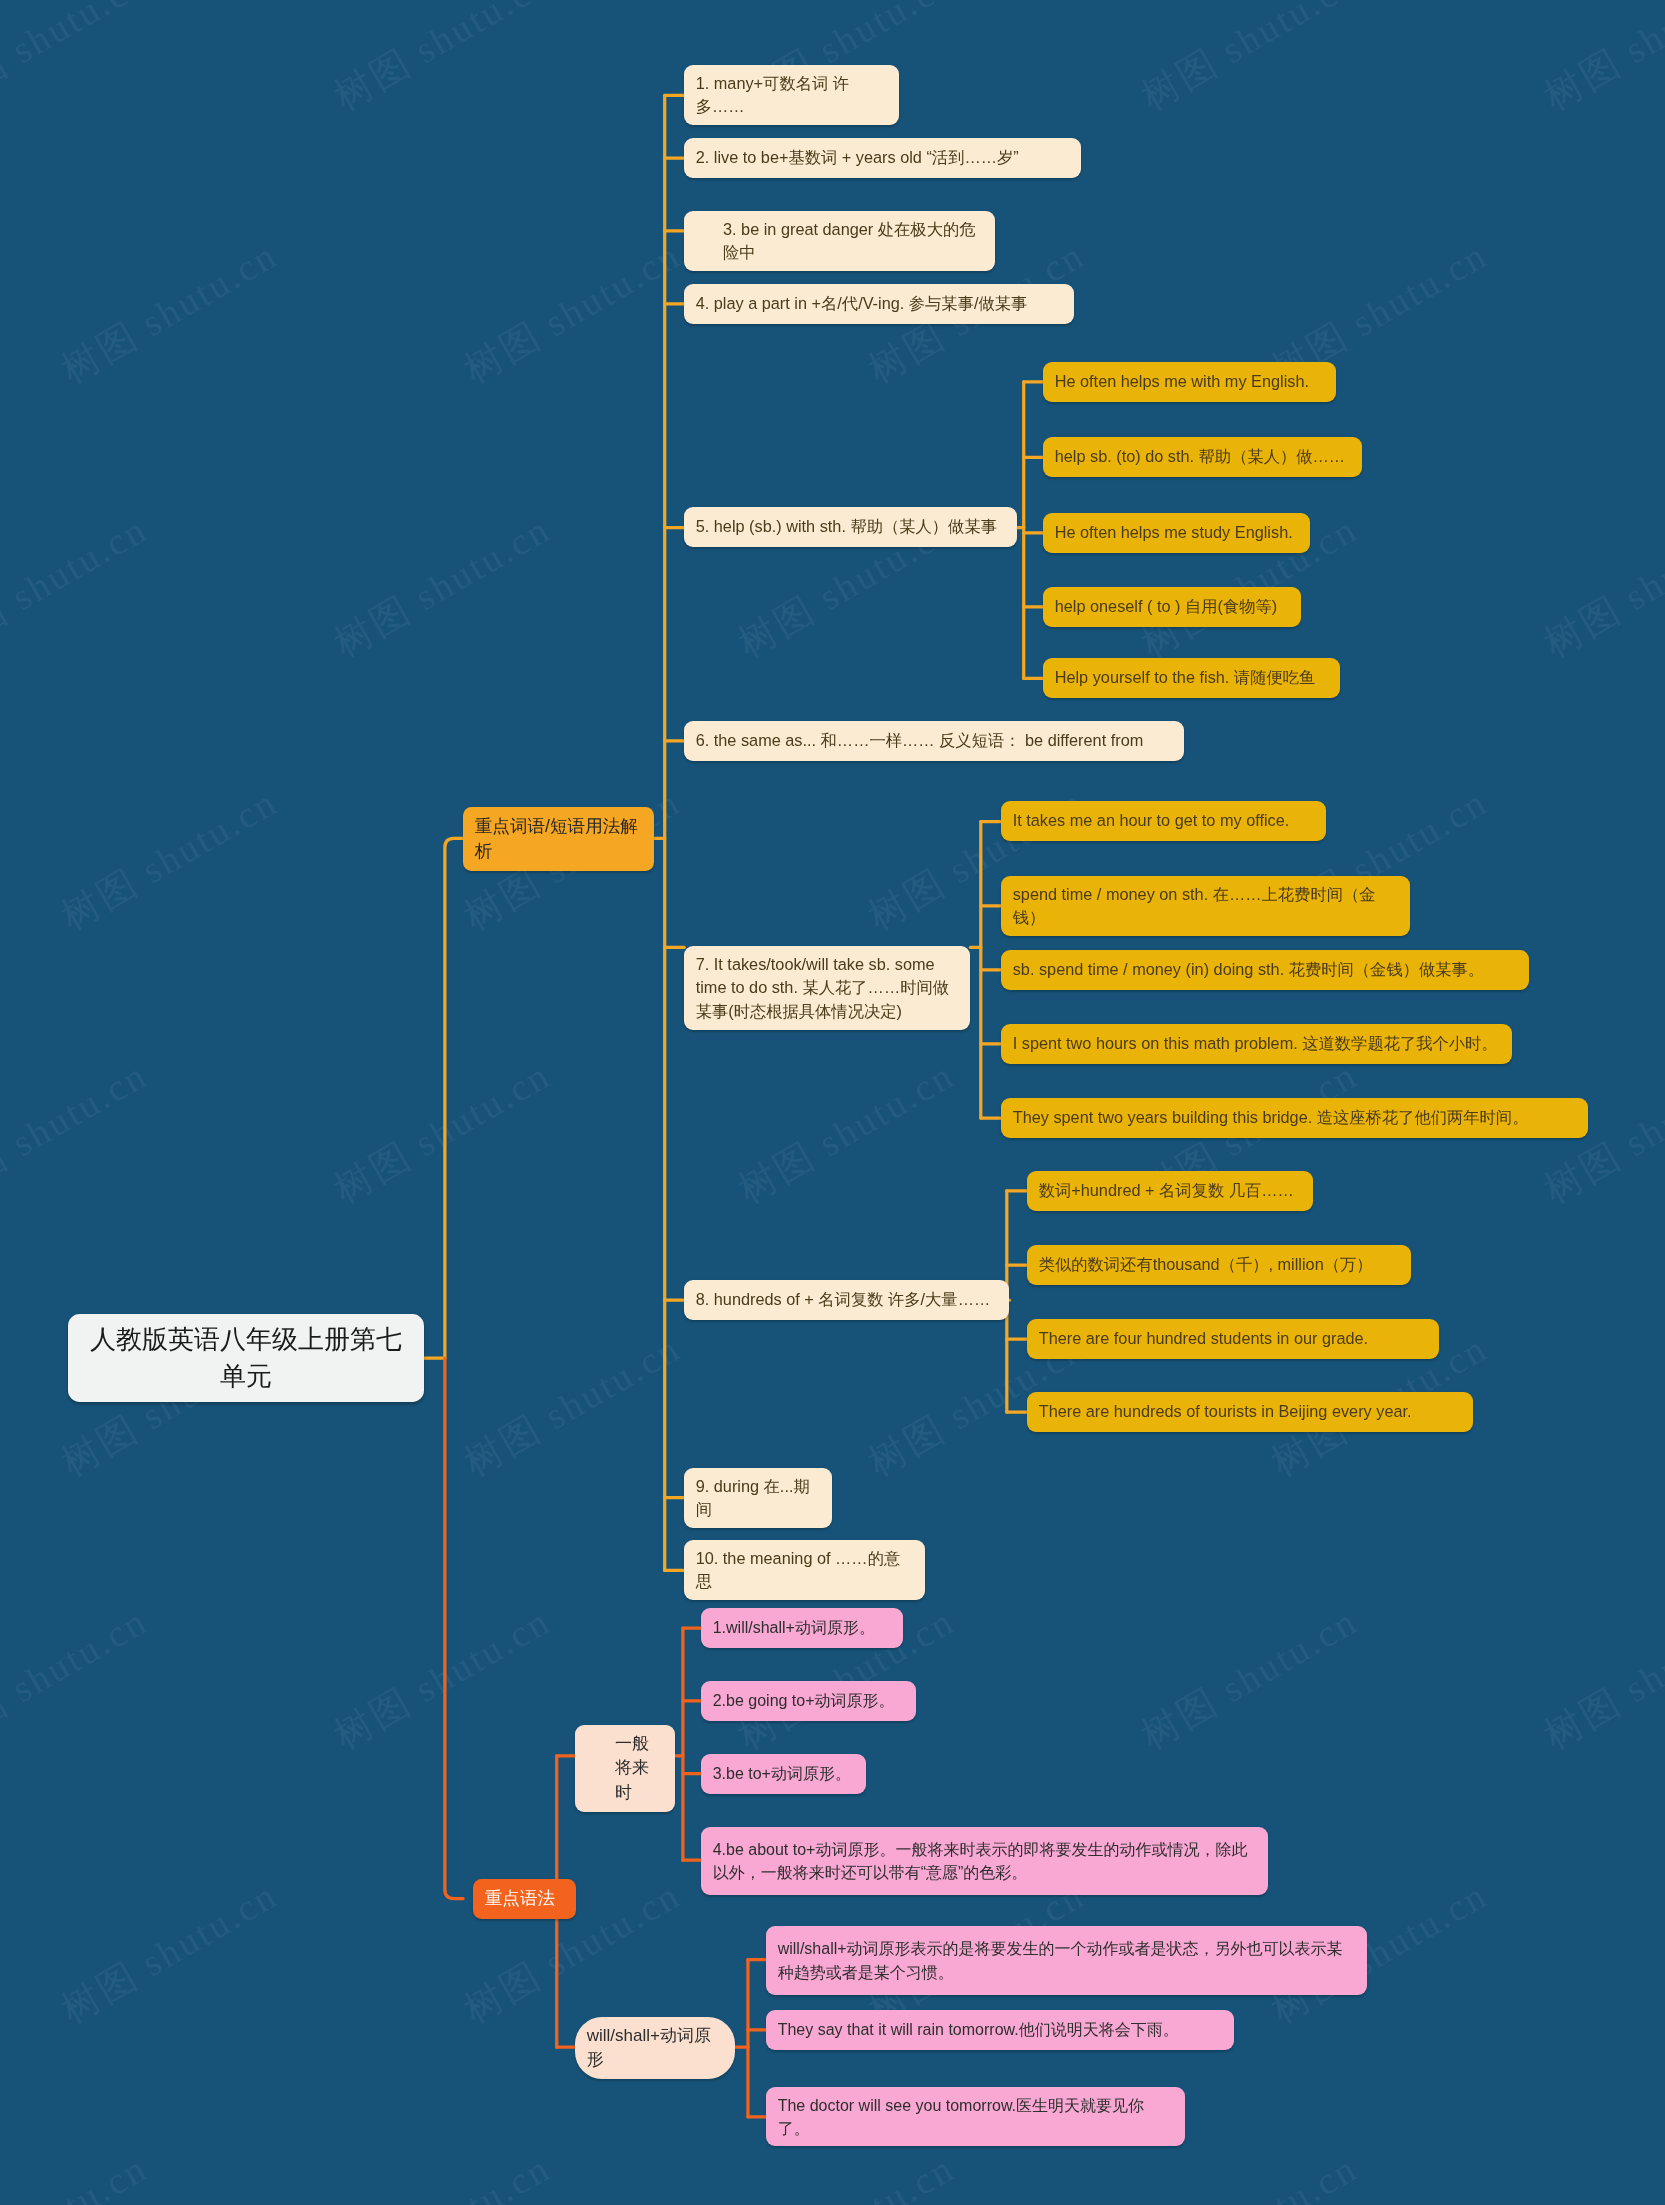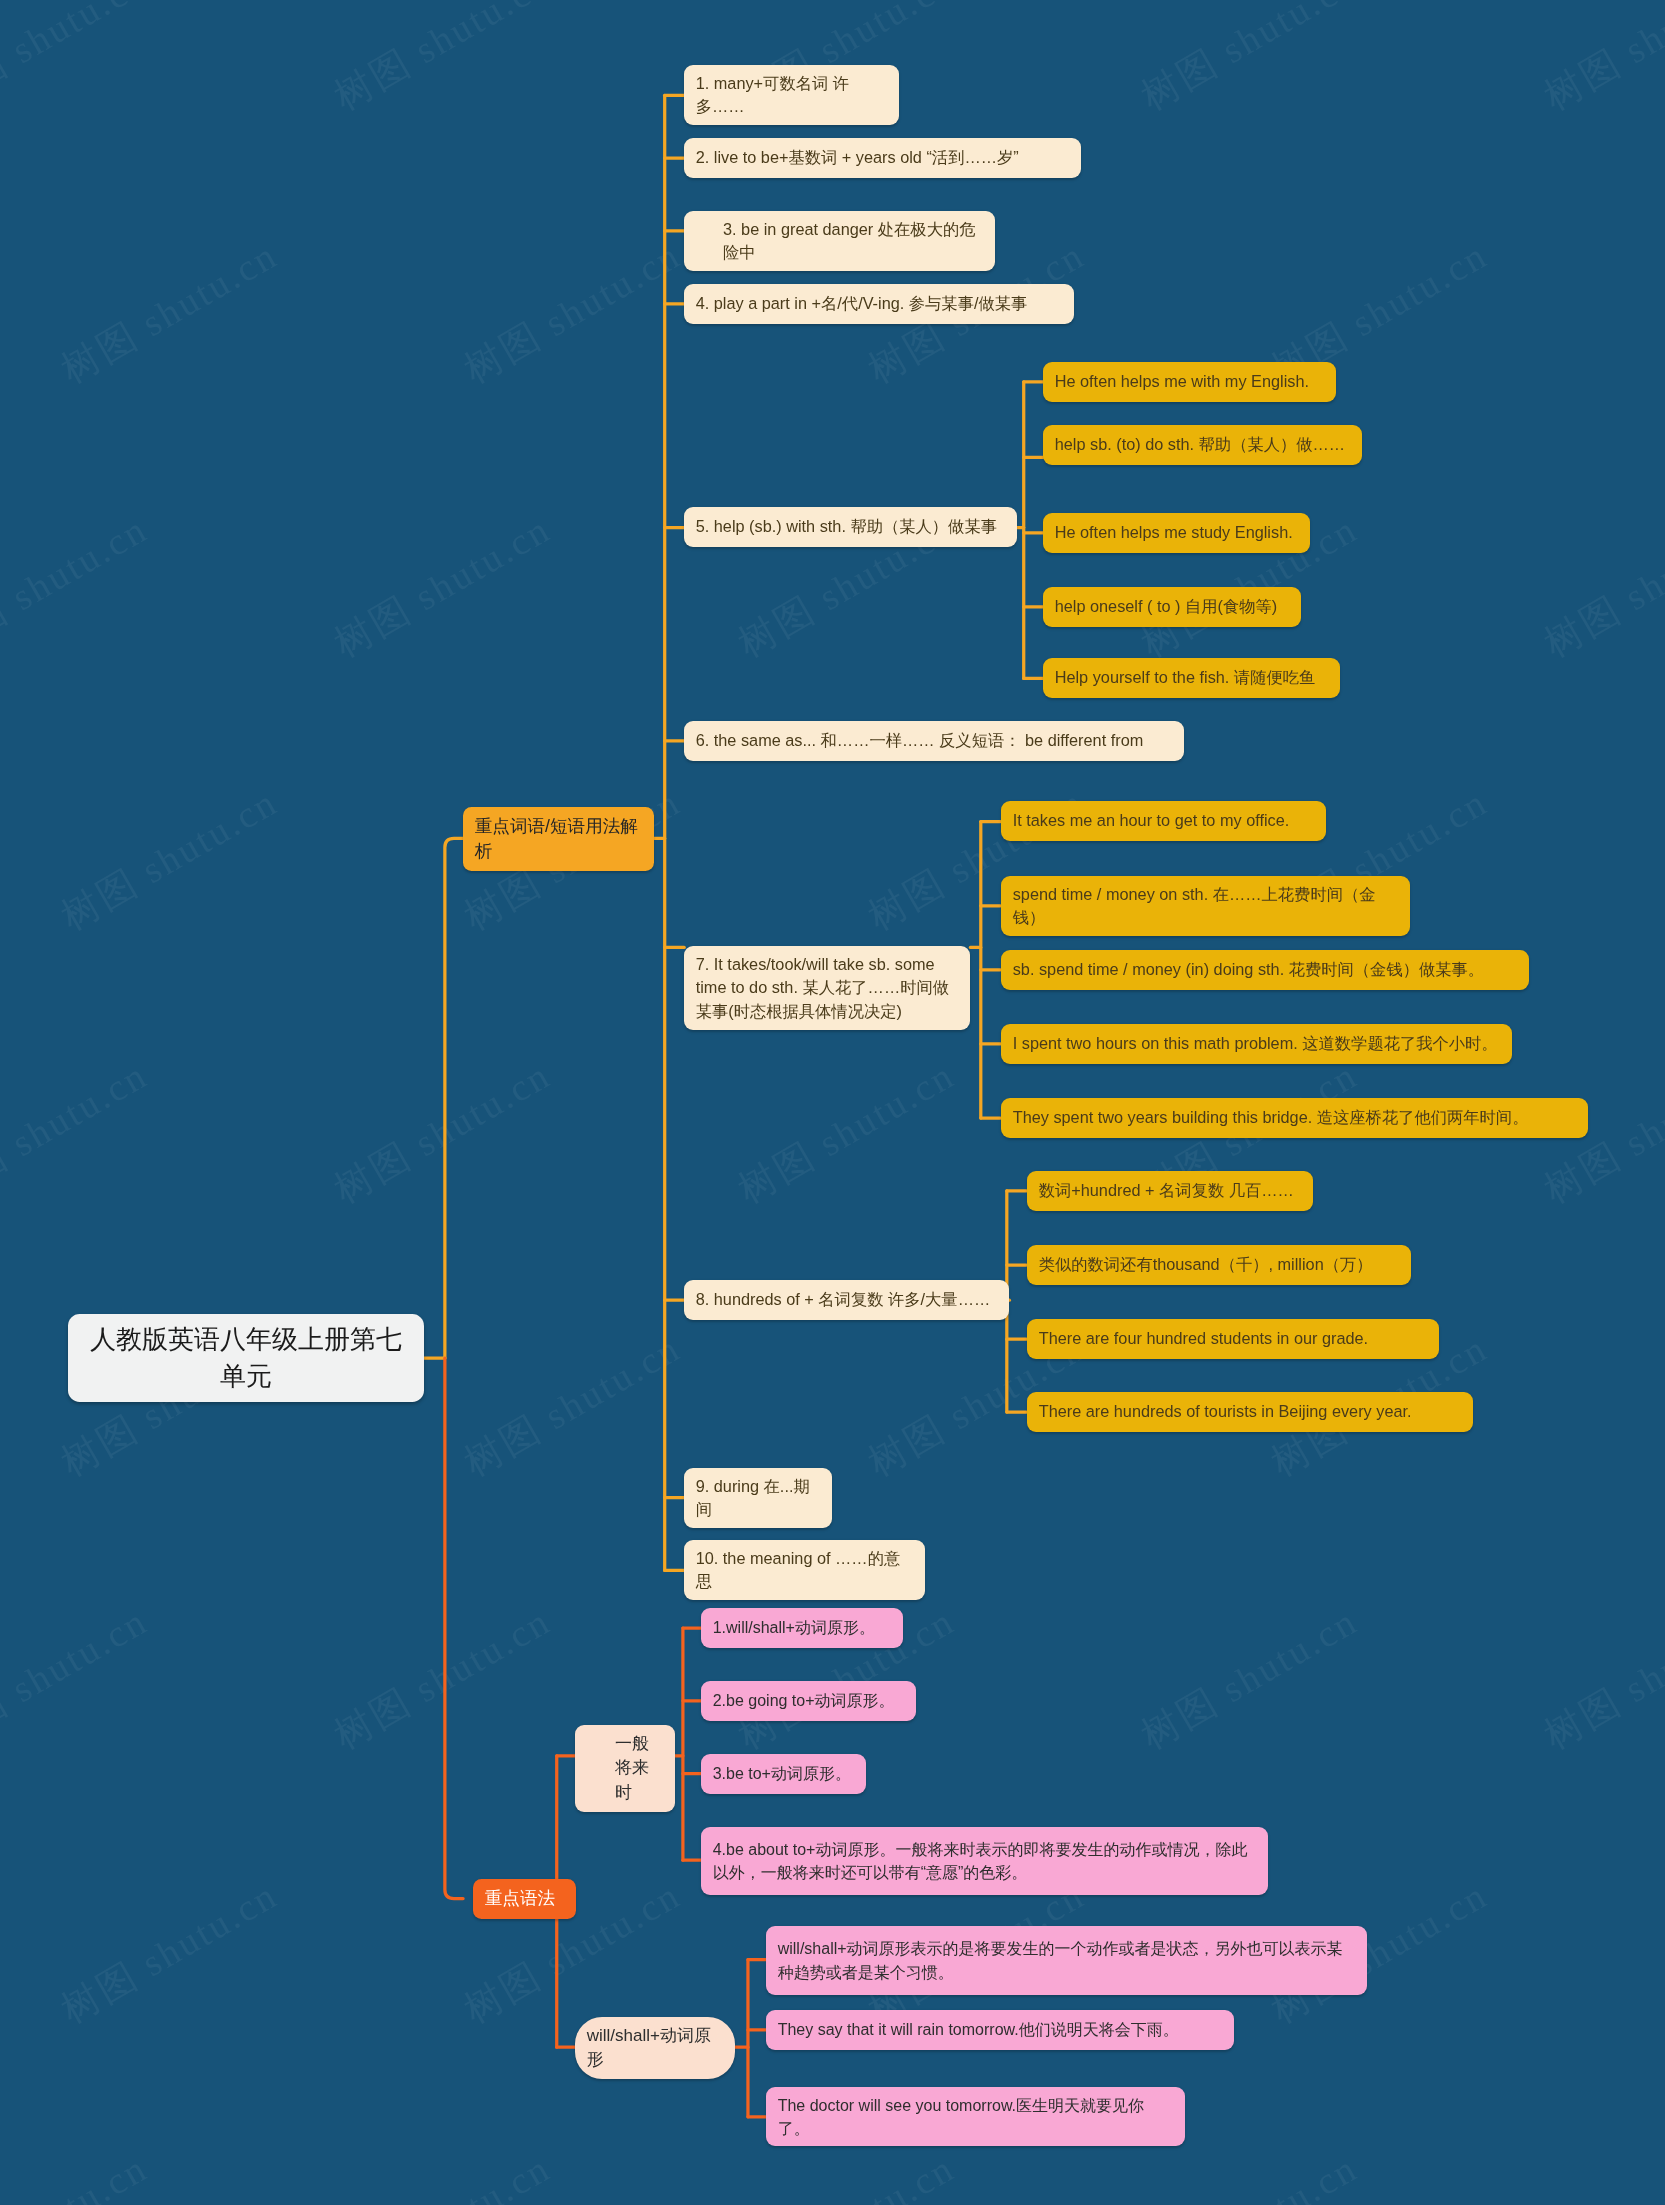--- a/index.html
+++ b/index.html
@@ -163,21 +163,21 @@
       <div class="node topic-a" style="left: 684px; top: 138px; width: 397px; min-height: 40px;">2. live to be+基数词 + years old “活到……岁”</div>
       <div class="node topic-a" style="left: 684px; top: 211px; width: 311px; min-height: 40px; padding-left: 39px;">3. be in great danger 处在极大的危险中</div>
       <div class="node topic-a" style="left: 684px; top: 284px; width: 390px; min-height: 40px;">4. play a part in +名/代/V-ing. 参与某事/做某事</div>
       <div class="node topic-a" style="left: 684px; top: 507px; width: 333px; min-height: 40px;">5. help (sb.) with sth. 帮助（某人）做某事</div>
       <div class="node topic-a" style="left: 684px; top: 721px; width: 500px; min-height: 40px;">6. the same as... 和……一样…… 反义短语： be different from</div>
       <div class="node topic-a" style="left: 684px; top: 946px; width: 286px; min-height: 83px;">7. It takes/took/will take sb. some time to do sth. 某人花了……时间做某事(时态根据具体情况决定)</div>
       <div class="node topic-a" style="left: 684px; top: 1280px; width: 325px; min-height: 40px;">8. hundreds of + 名词复数 许多/大量……</div>
       <div class="node topic-a" style="left: 684px; top: 1468px; width: 148px; min-height: 40px;">9. during 在...期间</div>
       <div class="node topic-a" style="left: 684px; top: 1540px; width: 241px; min-height: 40px;">10. the meaning of ……的意思</div>
       <div class="node sub-a" style="left: 1043px; top: 362px; width: 293px; min-height: 40px;">He often helps me with my English.</div>
-      <div class="node sub-a" style="left: 1043px; top: 425px; width: 319px; min-height: 40px;">help sb. (to) do sth. 帮助（某人）做……</div>
+      <div class="node sub-a" style="left: 1043px; top: 437px; width: 319px; min-height: 40px;">help sb. (to) do sth. 帮助（某人）做……</div>
       <div class="node sub-a" style="left: 1043px; top: 513px; width: 267px; min-height: 40px;">He often helps me study English.</div>
       <div class="node sub-a" style="left: 1043px; top: 587px; width: 258px; min-height: 40px;">help oneself ( to ) 自用(食物等)</div>
       <div class="node sub-a" style="left: 1043px; top: 658px; width: 297px; min-height: 40px; text-align: right;">Help yourself to the fish. 请随便吃鱼</div>
       <div class="node sub-a" style="left: 1001px; top: 801px; width: 325px; min-height: 40px;">It takes me an hour to get to my office.</div>
       <div class="node sub-a" style="left: 1001px; top: 876px; width: 409px; min-height: 40px;">spend time / money on sth. 在……上花费时间（金钱）</div>
       <div class="node sub-a" style="left: 1001px; top: 950px; width: 528px; min-height: 40px;">sb. spend time / money (in) doing sth. 花费时间（金钱）做某事。</div>
       <div class="node sub-a" style="left: 1001px; top: 1024px; width: 511px; min-height: 40px;">I spent two hours on this math problem. 这道数学题花了我个小时。</div>
       <div class="node sub-a" style="left: 1001px; top: 1098px; width: 587px; min-height: 40px;">They spent two years building this bridge. 造这座桥花了他们两年时间。</div>
       <div class="node sub-a" style="left: 1027px; top: 1171px; width: 286px; min-height: 40px;">数词+hundred + 名词复数 几百……</div>
       <div class="node sub-a" style="left: 1027px; top: 1245px; width: 384px; min-height: 40px;">类似的数词还有thousand（千）, million（万）</div>

